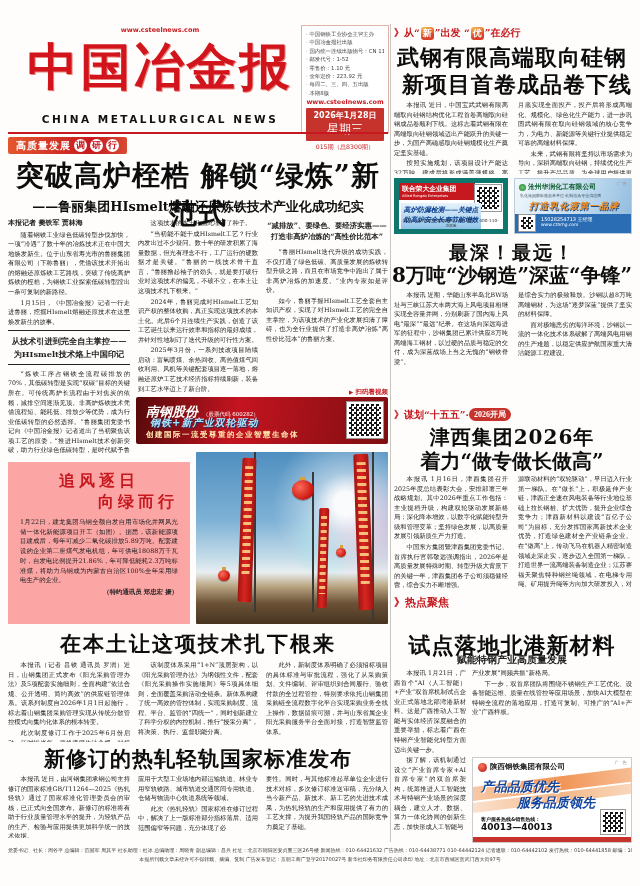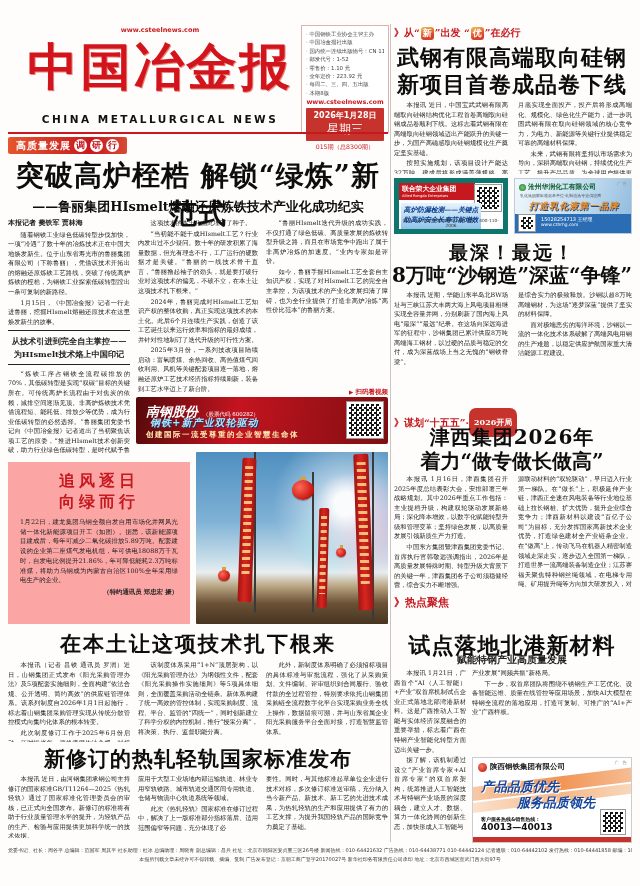--- a/index.html
+++ b/index.html
@@ -20,22 +20,22 @@
   .boxhead { border-top:1px solid #222; border-bottom:1px solid #222; margin:4px 0; padding:4px 0;
              font-weight:bold; font-size:8.2px; text-align:center; line-height:1.5; text-indent:0; }
   .midhead { font-weight:bold; font-size:7.4px; text-align:center; line-height:1.55; margin:2px 0 4px; }
   .info-box { border:1px solid #dfb3ab; padding:4px 4px 3px; background:#fff; }
   .info-box li { list-style:none; font-size:5.4px; line-height:1.55; color:#444; white-space:nowrap; overflow:hidden; }
   .info-box li::before { content:"· "; color:#888; }
   .date-box { background:#c6332c; color:#fff; text-align:center; padding:2px 0 3px; margin-top:2px; border-radius:1px; }
   .eyebrow { font-size:10px; font-weight:bold; color:#c6191f; font-family:"DejaVu Serif",serif; }
   .badge { display:inline-block; background:linear-gradient(160deg,#f3c04c,#d8402a 70%); color:#fff;
            border-radius:3px; padding:0 2px; margin:0 1px; font-size:9px; line-height:13px; }
-  .pillbadge { display:inline-block; background:#c6332c; color:#fff; border-radius:7px; padding:8px 5px;
-           font-size:8px; line-height:13px; vertical-align:1px; }
+  .pillbadge { display:inline-block; background:#c6332c; color:#fff; border-radius:7px; padding:0 5px;
+           font-size:8px; line-height:13px; vertical-align:1px;font-family:Liberation Serif, serif; }
   .qr { background:repeating-conic-gradient(#151515 0% 25%, #fff 0% 50%); background-size:5px 5px;
         border:2px solid #fff; outline:1px solid #999; }
   .adlabel { position:absolute; top:2px; right:3px; font-size:4.5px; color:#999; letter-spacing:1px; }
   .flag { position:absolute; background:linear-gradient(90deg,#a11513,#d8251f 45%,#a11513); border-radius:2px; }
   .flag i { display:block; margin:8px auto 0; width:55%; height:78%;
             background:repeating-linear-gradient(#ffd98a 0 3px, rgba(255,217,138,0) 3px 7px); opacity:.85; }
   .lantern { position:absolute; background:radial-gradient(circle at 35% 35%,#ff6a5a,#c8160f 70%,#8e0d08);
              border-radius:50%; box-shadow:0 1px 1px rgba(0,0,0,.3); }
   .lantern::after { content:""; position:absolute; left:35%; top:-3px; width:30%; height:3px; background:#d8a javascript;
              background:#d8a23a; }
@@ -98,41 +98,45 @@
 
   <div class="col bt" style="left:138px;top:218px;width:120px;height:177px;">
     <p>这项技术的本土化由此埋下了种子。</p>
     <p>“当初能不能干成HIsmelt工艺？行业内发出过不少疑问。数十年的研发积累了海量数据，但光有理念不行，工厂运行的硬数据才是关键。”鲁丽的一线技术骨干直言，“鲁丽撸起袖子的劲头，就是要打破行业对这项技术的偏见，不破不立，在本土让这项技术扎下根来。”</p>
     <p>2024年，鲁丽完成对HIsmelt工艺知识产权的整体收购，真正实现这项技术的本土化。此后6个月连续生产实践，创造了该工艺诞生以来运行效率和指标的最好成绩，并针对性地制订了迭代升级的可行性方案。</p>
     <p>2025年3月份，一系列技改项目陆续启动：富氧喷煤、余热回收、高热值煤气回收利用、风机等关键配套项目逐一落地，熔融还原炉工艺技术经济指标持续刷新，装备到工艺水平迈上了新台阶。</p>
     <p>2025年7月底，升级改造后的产线一次投产成功，各项指标全面达到设计值，这条工业级示范产线交出了高水平答卷，一举实现HIsmelt工艺的涅槃重生。</p>
   </div>
 
   <div class="col bt" style="left:266px;top:218px;width:122px;height:177px;">
+    <div class="midhead">
+      <span>“减排放”、要绿色、要经济实惠——</span><br>
+      <span>打造非高炉冶炼的“高性价比范本”</span>
+    </div>
     <p>“鲁丽HIsmelt迭代升级的成功实践，不仅打通了绿色低碳、高质量发展的炼铁转型升级之路，而且在市场竞争中跑出了属于非高炉冶炼的加速度。”业内专家如是评价。</p>
     <p>如今，鲁丽手握HIsmelt工艺全套自主知识产权，实现了对HIsmelt工艺的完全自主掌控，为该项技术的产业化发展扫清了障碍，也为全行业提供了打造非高炉冶炼“高性价比范本”的鲁丽方案。</p>
   </div>
 
   <div class="abs" style="top:388px;left:250px;width:138px;text-align:right;font-size:6.5px;font-weight:bold;color:#c6191f;">
     <span style="font-size:5.5px;">▶</span>
     <span>扫码看视频</span>
   </div>
   <div class="abs" style="top:397px;left:136px;width:252px;height:47px;background:linear-gradient(100deg,#55090a,#c41420 40%,#7e0e10);border-radius:2px;overflow:hidden;">
     <div style="position:absolute;left:10px;top:4px;color:#fff;">
       <span class="serif" style="font-size:13px;font-weight:bold;font-style:italic;">南钢股份</span>
       <span style="font-size:5.5px;">（股票代码 600282）</span>
     </div>
     <div style="position:absolute;left:14px;top:19px;font-size:10px;font-weight:bold;font-style:italic;color:#a8e6ff;text-shadow:1px 1px 0 #203060;letter-spacing:1px;">钢铁+新产业双轮驱动</div>
     <div style="position:absolute;left:10px;top:33px;font-size:7.5px;color:#ffe9b0;letter-spacing:1.5px;font-weight:bold;">创建国际一流受尊重的企业智慧生命体</div>
     <div class="qr" style="position:absolute;right:5px;top:5px;width:36px;height:36px;"></div>
   </div>
 
   <div class="abs" style="top:462px;left:8px;width:182px;height:162px;background:#fca5a5;padding:9px 12px;">
     <div class="serif center" style="font-size:16px;font-weight:bold;color:#c6191f;letter-spacing:4px;">追风逐日</div>
-    <div class="serif center" style="font-size:16px;font-weight:bold;color:#c6191f;letter-spacing:4px;margin-bottom:5px;">向绿而行</div>
+    <div class="serif center" style="font-size:16px;font-weight:bold;color:#c6191f;letter-spacing:4px;margin-bottom:5px;text-align:right;">向绿而行</div>
     <div class="bt" style="font-size:6.4px;">1月22日，建龙集团乌钢全额自发自用市场化并网风光储一体化新能源项目开工（如图）。据悉，该新能源项目建成后，每年可减少二氧化碳排放5.89万吨。配套建设的企业第二座煤气发电机组，年可供电18088万千瓦时，自发电比例提升21.86%，年可降低能耗2.3万吨标准煤，将助力乌钢成为内蒙古自治区100%全年采用绿电生产的企业。</div>
     <div class="bt" style="font-size:6.4px;text-align:right;font-weight:bold;margin-top:2px;">（特约通讯员 郑忠宏 摄）</div>
   </div>
 
   <div class="abs" style="top:452px;left:196px;width:192px;height:172px;overflow:hidden;border-radius:1px;
        background:
          radial-gradient(circle at 78% 30%, rgba(255,255,255,.95) 0 6%, rgba(255,255,255,.45) 16%, rgba(255,255,255,0) 38%),
          radial-gradient(circle at 88% 42%, rgba(255,170,200,.45) 0 8%, rgba(255,170,200,0) 28%),
          radial-gradient(circle at 70% 50%, rgba(120,220,230,.4) 0 8%, rgba(120,220,230,0) 26%),
          linear-gradient(180deg,#4f8fc0 0%,#7fb2d6 40%,#c6dde9 62%,#e8eef0 70%,#baa683 78%,#6b5136 88%,#463420 100%);">
@@ -174,21 +178,21 @@
     <p>此次《热轧轻轨》国家标准在修订过程中，解决了上一版标准部分指标落后、适用范围偏窄等问题，充分体现了必</p>
   </div>
   <div class="col bt" style="left:266px;top:774px;width:122px;height:64px;">
     <p class="noind">要性。同时，与其他标准起草单位企业进行技术对标，多次修订标准送审稿，充分纳入当今新产品、新技术、新工艺的先进技术成果，为热轧轻轨的生产和应用提供了有力的工艺支撑，为提升我国轻轨产品的国际竞争力奠定了基础。</p>
   </div>
 
   <div class="abs eyebrow" style="top:26px;left:394px;">
     <span>》从“</span><span class="badge">新</span><span>”出发 “</span><span class="badge">优</span><span>”在必行</span>
   </div>
   <div class="abs hl" style="top:43px;left:392px;width:240px;font-size:22px;letter-spacing:1px;">武钢有限高端取向硅钢</div>
-  <div class="abs hl" style="top:70px;left:392px;width:240px;font-size:22px;letter-spacing:1px;">新项目首卷成品卷下线</div>
+  <div class="abs hl" style="top:70px;left:392px;width:240px;font-size:22px;letter-spacing:1px;text-align:right;">新项目首卷成品卷下线</div>
   <div class="col bt" style="left:394px;top:100px;width:114px;height:74px;">
     <p>本报讯 近日，中国宝武武钢有限高端取向硅钢结构优化工程首卷高端取向硅钢成品卷顺利下线。这标志着武钢有限在高端取向硅钢领域迈出产能跃升的关键一步，为国产高磁感取向硅钢规模化生产奠定坚实基础。</p>
     <p>按照实施规划，该项目设计产能达32万吨，建成后将形成涵盖薄规格、高磁感、低损耗全系列取向硅钢的生产能力，热处理、环形退火炉、激光刻痕机组等12条机组及配套设备均按行业先进水平建设。</p>
 
   </div>
   <div class="col bt" style="left:518px;top:100px;width:114px;height:74px;">
     <p class="noind">月底实现全面投产，投产后将形成高端化、规模化、绿色化生产能力，进一步巩固武钢有限在取向硅钢领域的核心竞争力，为电力、新能源等关键行业提供稳定可靠的高端材料保障。</p>
     <p>未来，武钢有限将坚持以市场需求为导向，深耕高端取向硅钢，持续优化生产工艺，提升产品品质，为全球用户提供更具竞争力的产品与服务。 （华峰 袁祥宇 高彪舜）</p>
   </div>
 

